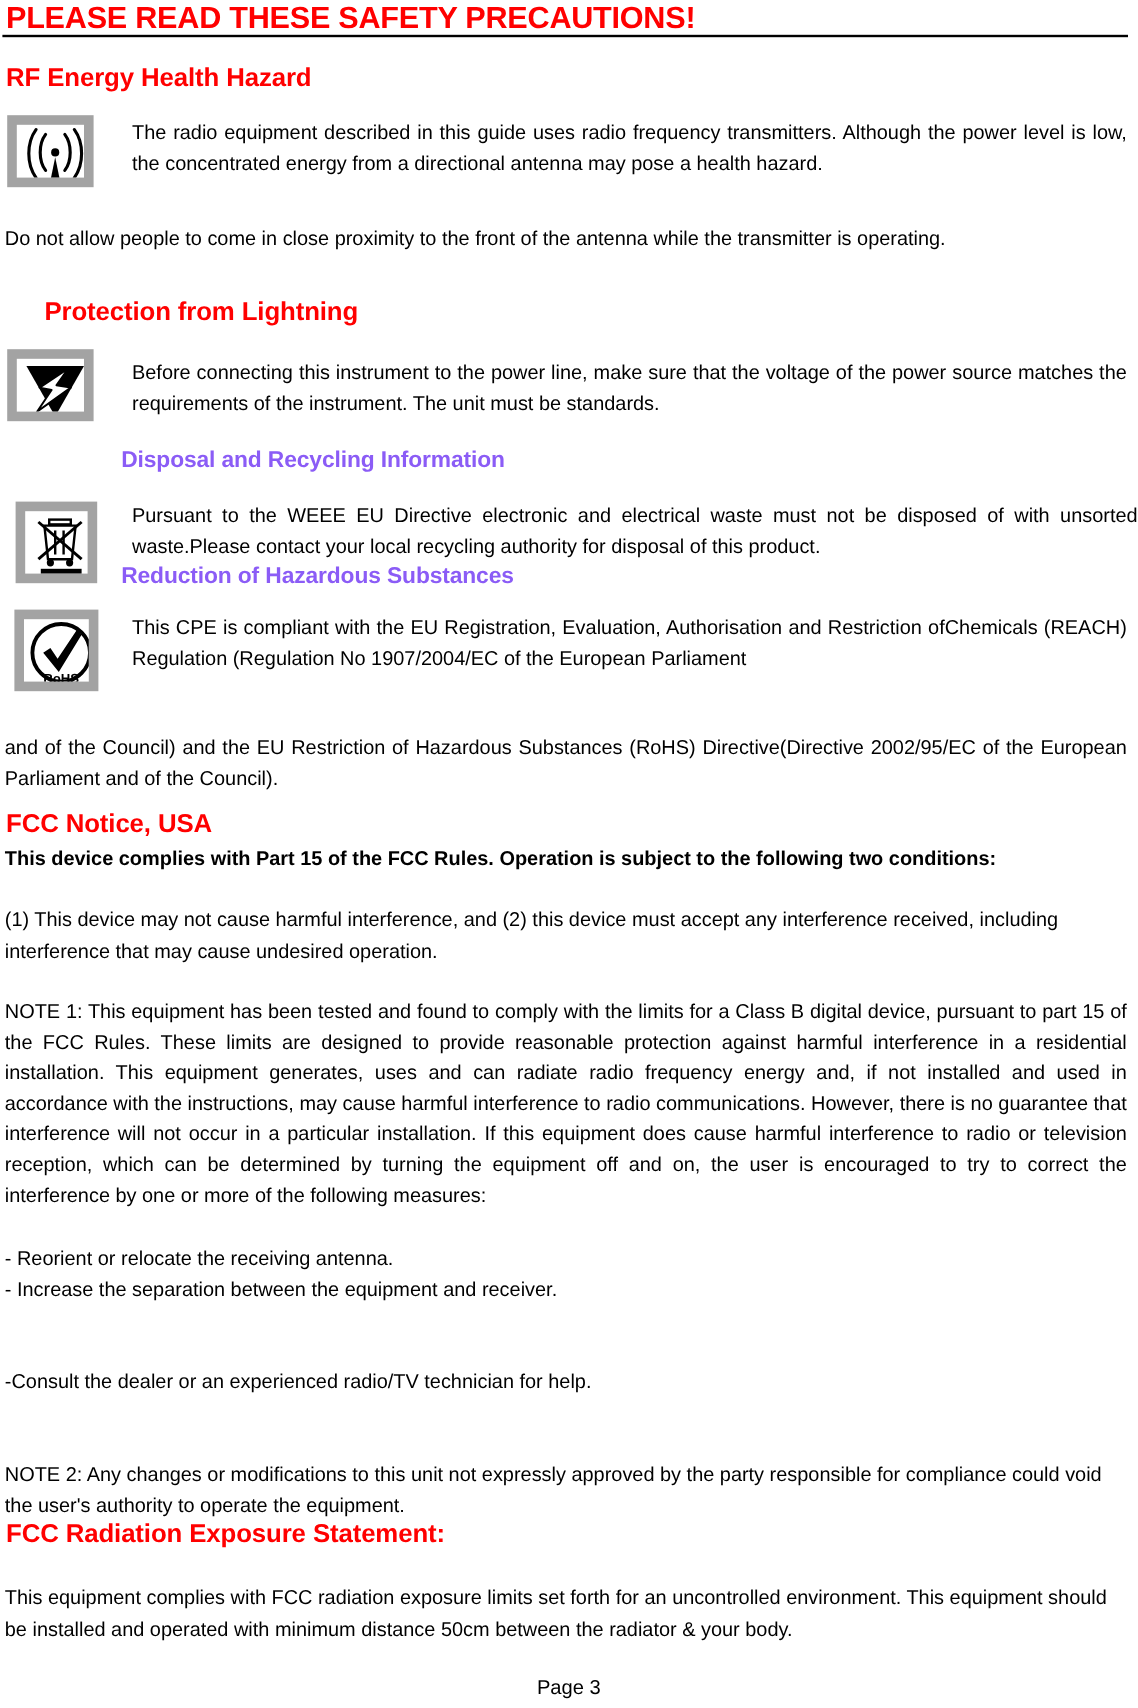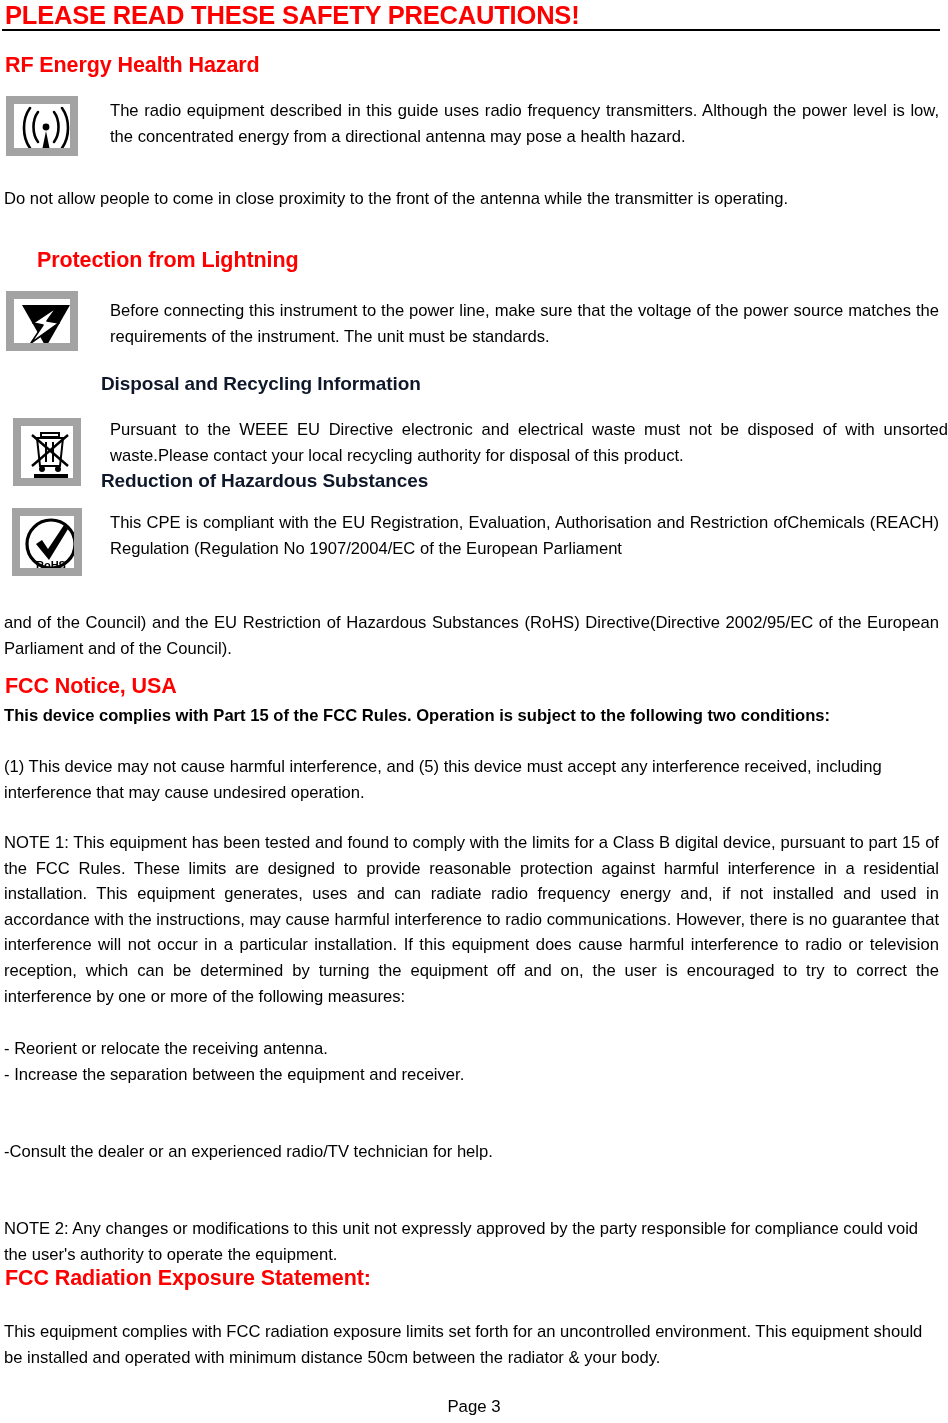--- a/index.html
+++ b/index.html
@@ -50,21 +50,21 @@
     font-size: 21.5px;
     font-weight: bold;
     color: #FF0000;
     white-space: nowrap;
     letter-spacing: -0.1px;
   }
   .h-sub {
     position: absolute;
     font-size: 19px;
     font-weight: bold;
-    color: #0f172a;
+    color: #8b5cf6;
     white-space: nowrap;
     letter-spacing: -0.1px;
   }
 
   
   .para {
     position: absolute;
     font-size: 16.6px;
     line-height: 25.6px;
     color: #000000;
@@ -164,21 +164,21 @@
   </div>
 
   <div class="para" style="left:110px; top:510px; width:829px;">This CPE is compliant with the EU Registration, Evaluation, Authorisation and Restriction ofChemicals (REACH) Regulation (Regulation No 1907/2004/EC of the European Parliament</div>
 
   <div class="para" style="left:4px; top:610px; width:935px;">and of the Council) and the EU Restriction of Hazardous Substances (RoHS) Directive(Directive 2002/95/EC of the European Parliament and of the Council).</div>
 
   <div class="h-sect" style="left:5px; top:674px;">FCC Notice, USA</div>
 
   <div class="para" style="left:4px; top:703px; width:935px;font-weight:bold;">This device complies with Part 15 of the FCC Rules. Operation is subject to the following two conditions:</div>
 
-  <div class="para nojust" style="left:4px; top:754px; width:940px;">(1) This device may not cause harmful interference, and (5) this device must accept any interference received, including interference that may cause undesired operation.</div>
+  <div class="para nojust" style="left:4px; top:754px; width:940px;">(1) This device may not cause harmful interference, and (2) this device must accept any interference received, including interference that may cause undesired operation.</div>
 
   <div class="para" style="left:4px; top:830px; width:935px;">NOTE 1: This equipment has been tested and found to comply with the limits for a Class B digital device, pursuant to part 15 of the FCC Rules. These limits are designed to provide reasonable protection against harmful interference in a residential installation. This equipment generates, uses and can radiate radio frequency energy and, if not installed and used in accordance with the instructions, may cause harmful interference to radio communications. However, there is no guarantee that interference will not occur in a particular installation. If this equipment does cause harmful interference to radio or television reception, which can be determined by turning the equipment off and on, the user is encouraged to try to correct the interference by one or more of the following measures:</div>
 
   <div class="para nojust" style="left:4px; top:1036px; width:940px;">- Reorient or relocate the receiving antenna.</div>
 
   <div class="para nojust" style="left:4px; top:1062px; width:940px;">- Increase the separation between the equipment and receiver.</div>
 
 
   <div class="para nojust" style="left:4px; top:1139px; width:940px;">-Consult the dealer or an experienced radio/TV technician for help.</div>
 

